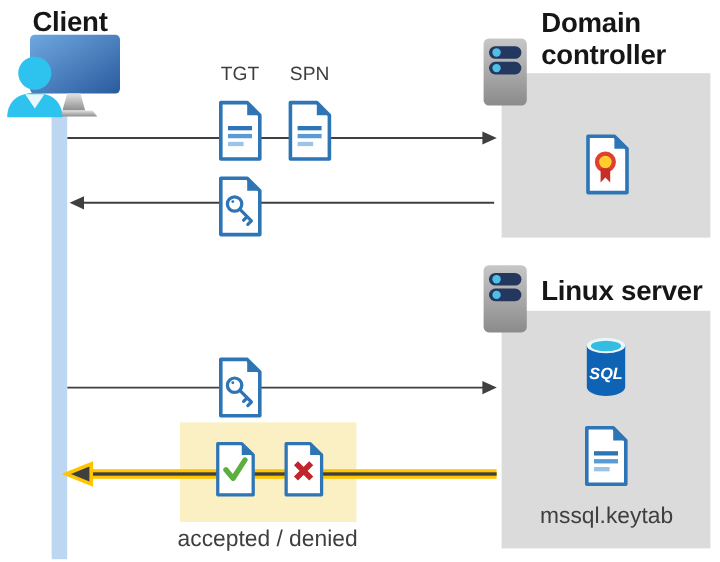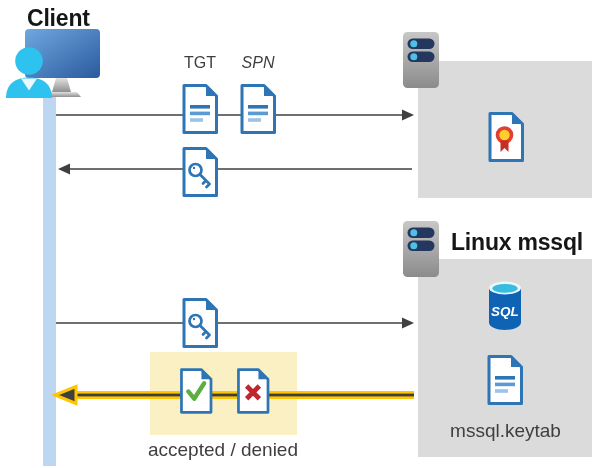--- a/index.html
+++ b/index.html
@@ -71,37 +71,38 @@
   <div class="abs title" style="left:27px;top:5px;">Client</div>
   <svg class="abs" style="left:2px;top:26px;" width="102" height="72" viewBox="0 0 102 72">
     <rect x="23" y="3" width="75" height="49" rx="4" fill="url(#mon)"></rect>
     <path d="M54 52 L65 52 L69 66 L50 66 Z" fill="url(#stand)"></path>
     <path d="M44 66 L75 66 L79 71 L40 71 Z" fill="url(#stand)"></path>
     <path d="M4 72 C4 58 13.5 51.5 27 51.5 C40.5 51.5 50 58 50 72 Z" fill="#2EC2EE"></path>
     <path d="M19 52.5 L27 64.5 L35 52.5 Z" fill="#E9F8FD"></path>
     <circle cx="27" cy="35" r="13.8" fill="#2EC2EE"></circle>
   </svg>
 
+  <div class="abs title" style="left:451px;top:6px;width:120px;">Domain controller</div>
   <svg class="abs" style="left:402px;top:31px;" width="38" height="58" viewBox="0 0 38 58">
     <rect x="1" y="1" width="36" height="56" rx="4.5" fill="url(#srv)"></rect>
     <rect x="5.5" y="7.5" width="27" height="10.5" rx="5.25" fill="#24375E"></rect>
     <circle cx="11.8" cy="12.75" r="3.5" fill="#4EC0E8"></circle>
     <rect x="5.5" y="20.5" width="27" height="10.5" rx="5.25" fill="#24375E"></rect>
     <circle cx="11.8" cy="25.75" r="3.5" fill="#4EC0E8"></circle>
   </svg>
 
   <svg class="abs" style="left:484px;top:111px;" width="44" height="52" viewBox="0 0 44 52">
     <path class="pg" d="M6 2.5 H28 L38.5 13 V49.5 H6 Z"></path>
     <path class="fd" d="M28 2.5 V13 H38.5 Z"></path>
     <circle cx="20.5" cy="24" r="7" fill="#FFCF2E" stroke="#E2402E" stroke-width="3.6"></circle>
     <path d="M16.5 29.5 V41 L20.5 37 L24.5 41 V29.5 Z" fill="#C52F24"></path>
   </svg>
 
   <div class="abs sub ctr" style="left:178px;top:54px;width:44px;">TGT</div>
-  <div class="abs sub ctr" style="left:236px;top:54px;width:44px;font-style:italic;">SPN</div>
+  <div class="abs sub ctr" style="left:236px;top:54px;width:44px;">SPN</div>
 
   <svg class="abs" style="left:178px;top:83px;" width="44" height="52" viewBox="0 0 44 52">
     <path class="pg" d="M6 2.5 H28 L38.5 13 V49.5 H6 Z"></path>
     <path class="fd" d="M28 2.5 V13 H38.5 Z"></path>
     <rect x="12" y="22" width="20" height="3.6" fill="#2E75B6"></rect>
     <rect x="12" y="28.6" width="20" height="3.6" fill="#5B9BD5"></rect>
     <rect x="12" y="35.2" width="13" height="3.6" fill="#9DC3E6"></rect>
   </svg>
 
   <svg class="abs" style="left:236px;top:83px;" width="44" height="52" viewBox="0 0 44 52">
@@ -113,21 +114,21 @@
   </svg>
 
   <svg class="abs" style="left:178px;top:146px;" width="44" height="52" viewBox="0 0 44 52">
     <path class="pg" d="M6 2.5 H28 L38.5 13 V49.5 H6 Z"></path>
     <path class="fd" d="M28 2.5 V13 H38.5 Z"></path>
     <circle class="ks" cx="17.5" cy="24" r="6"></circle>
     <circle cx="16" cy="22" r="1.2" fill="#2E75B6"></circle>
     <path class="ks" d="M22 28.5 L31.5 38 L28.5 41 M28 34.5 L25 37.5"></path>
   </svg>
 
-  <div class="abs title" style="left:451px;top:229px;">Linux mssql</div>
+  <div class="abs title" style="left:451px;top:229px;">Linux server</div>
   <svg class="abs" style="left:402px;top:220px;" width="38" height="58" viewBox="0 0 38 58">
     <rect x="1" y="1" width="36" height="56" rx="4.5" fill="url(#srv)"></rect>
     <rect x="5.5" y="7.5" width="27" height="10.5" rx="5.25" fill="#24375E"></rect>
     <circle cx="11.8" cy="12.75" r="3.5" fill="#4EC0E8"></circle>
     <rect x="5.5" y="20.5" width="27" height="10.5" rx="5.25" fill="#24375E"></rect>
     <circle cx="11.8" cy="25.75" r="3.5" fill="#4EC0E8"></circle>
   </svg>
 
   <svg class="abs" style="left:487px;top:279px;" width="36" height="52" viewBox="0 0 36 52">
     <path d="M2 9 V43.5 C2 47.6 9.2 51 18 51 C26.8 51 34 47.6 34 43.5 V9 Z" fill="#0E63B5"></path>

